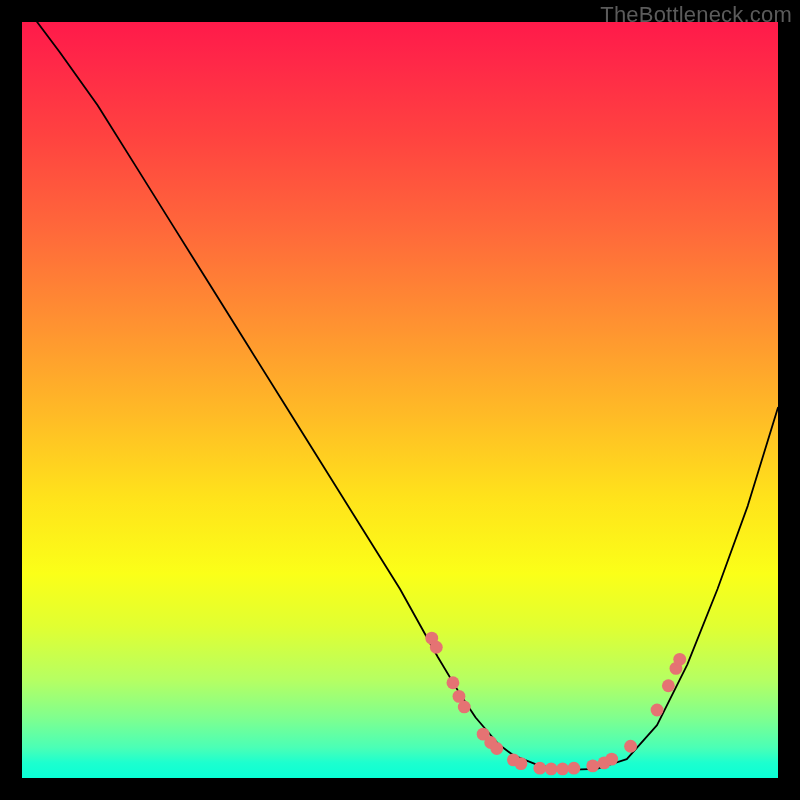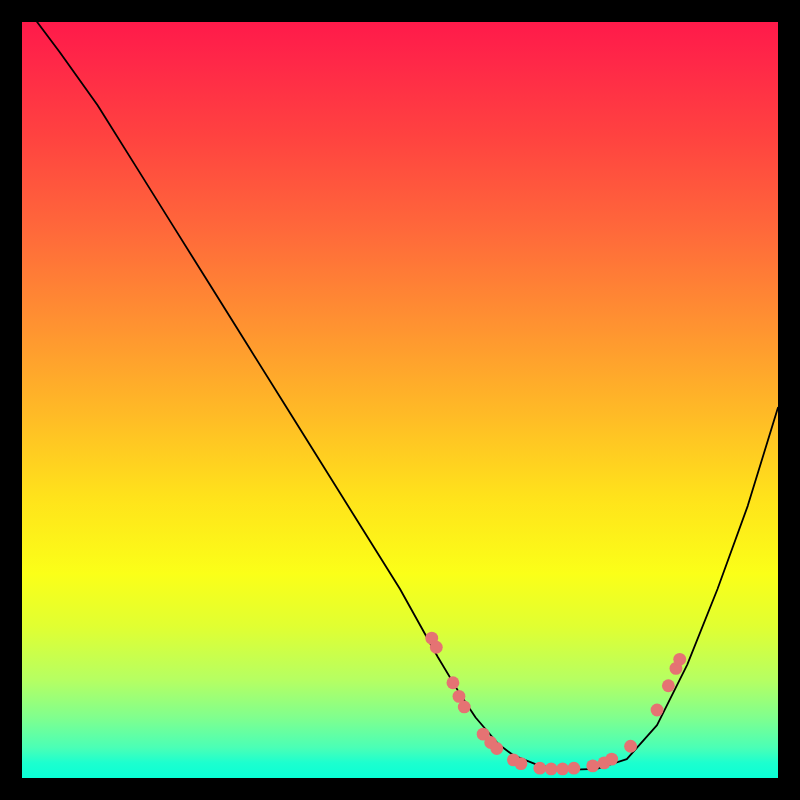--- a/index.html
+++ b/index.html
@@ -63,20 +63,21 @@
     stroke-linecap: round;
   }
   .dot {
     fill: #e57373;
   }
 </style>
 </head>
 <body>
 
 <div class="container">
+  <div class="watermark">TheBottleneck.com</div>
   <div class="plot-area">
     <svg class="lines" viewBox="0 0 100 100" preserveAspectRatio="none">
       <path id="main-curve" class="curve" d="M2.00 0.00 L5.00 4.00 L10.00 11.00 L15.00 19.00 L20.00 27.00 L25.00 35.00 L30.00 43.00 L35.00 51.00 L40.00 59.00 L45.00 67.00 L50.00 75.00 L55.00 84.00 L58.00 89.00 L60.00 92.00 L63.00 95.50 L65.00 97.00 L68.00 98.20 L70.00 98.70 L73.00 98.90 L76.00 98.80 L80.00 97.50 L84.00 93.00 L88.00 85.00 L92.00 75.00 L96.00 64.00 L100.00 51.00" vector-effect="non-scaling-stroke"></path>
       <g id="dots">
           <circle cx="54.2" cy="81.5" r="0.85" class="dot"></circle>
           <circle cx="54.8" cy="82.7" r="0.85" class="dot"></circle>
           <circle cx="57" cy="87.4" r="0.85" class="dot"></circle>
           <circle cx="57.8" cy="89.2" r="0.85" class="dot"></circle>
           <circle cx="58.5" cy="90.6" r="0.85" class="dot"></circle>
           <circle cx="61" cy="94.2" r="0.85" class="dot"></circle>

